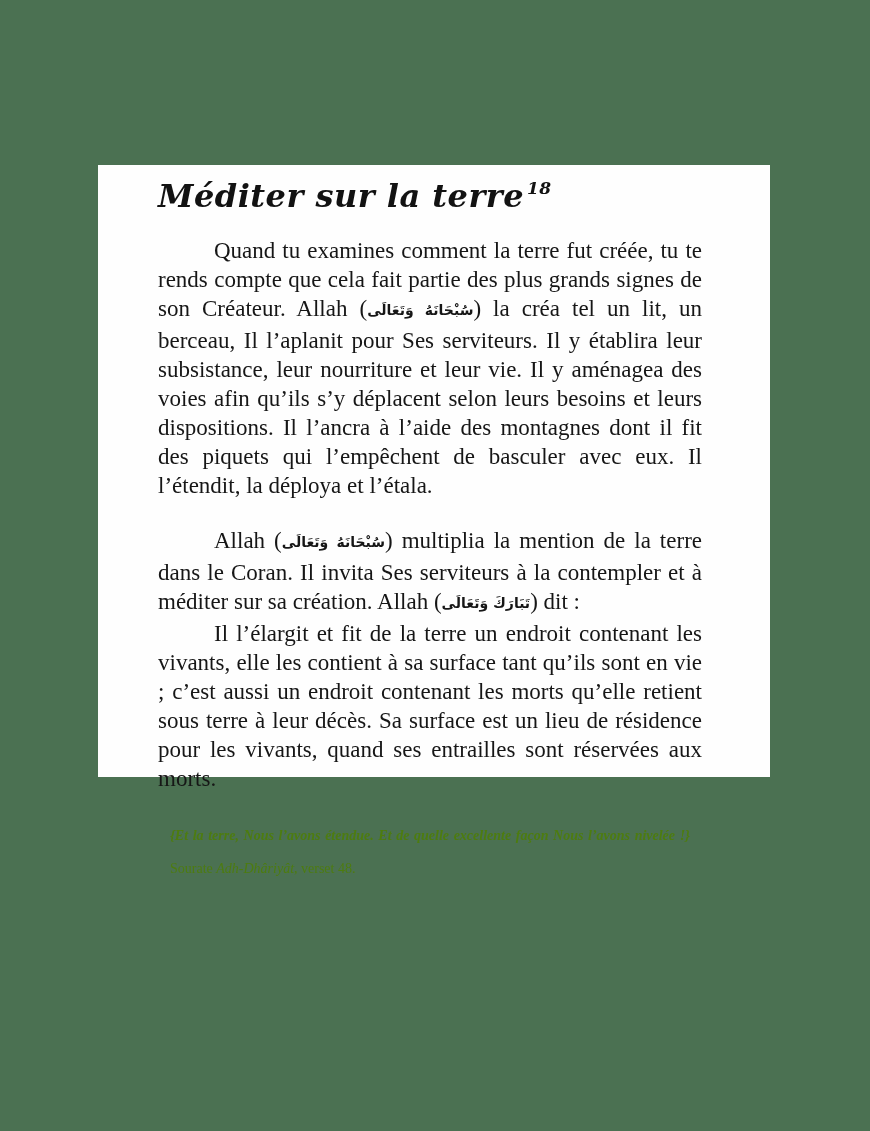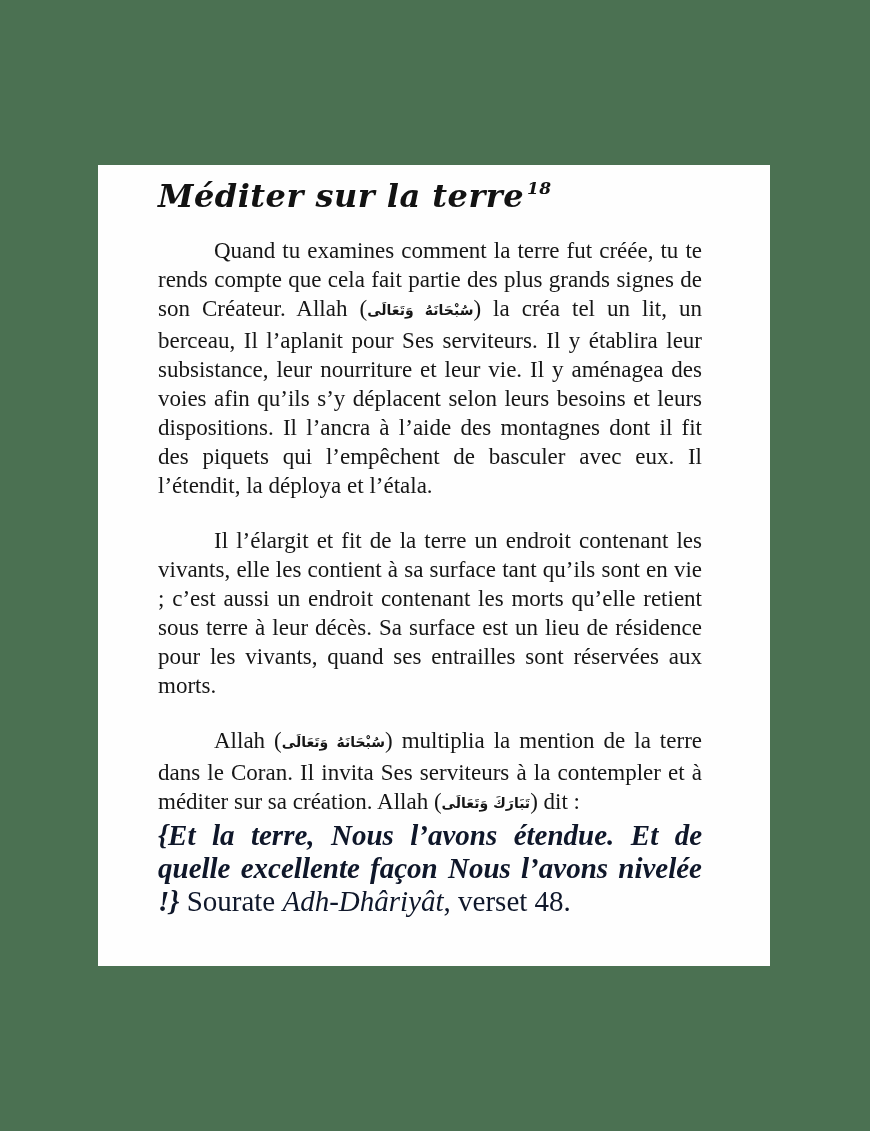--- a/index.html
+++ b/index.html
@@ -12,21 +12,21 @@
     height: 1131px;
     background: #4b7152;
     overflow: hidden;
     font-family: "Liberation Serif", serif;
   }
   .paper {
     position: absolute;
     left: 98px;
     top: 165px;
     width: 672px;
-    height: 801px;
+    height: 612px;
     background: #fefefe;
     box-sizing: border-box;
     padding: 8px 68px 0 60px;
     color: #161616;
   }
   .title {
     font-family: "DejaVu Serif", serif;
     font-style: italic;
     font-weight: 700;
     font-size: 32px;
@@ -67,45 +67,45 @@
     direction: rtl;
     text-align: center;
     font-family: "DejaVu Sans", sans-serif;
     font-weight: bold;
     font-size: 25px;
     line-height: 44px;
     margin: 16px 0 24px 0;
     color: #101010;
   }
   .translation {
-    font-size: 29px;
+    font-size: 14px;
     line-height: 33px;
     text-align: justify;
-    margin: 0;
-    color: #0f172a;
+    margin: 12px;
+    color: #4d7c0f;
   }
   .translation .bq {
     font-weight: bold;
     font-style: italic;
   }
   .translation .it {
     font-style: italic;
   }
 </style>
 </head>
 <body>
 
 <div class="canvas">
   <div class="paper">
 
     <h1 class="title"><span>Méditer sur la terre</span><span class="fnref">18</span></h1>
 
     <p class="body indent1"><span>Quand tu examines comment la terre fut créée, tu te rends compte que cela fait partie des plus grands signes de son Créateur. Allah (</span><span class="ar-inline">سُبْحَانَهُ وَتَعَالَى</span><span>) la créa tel un lit, un berceau, Il l’aplanit pour Ses serviteurs. Il y établira leur subsistance, leur nourriture et leur vie. Il y aménagea des voies afin qu’ils s’y déplacent selon leurs besoins et leurs dispositions. Il l’ancra à l’aide des montagnes dont il fit des piquets qui l’empêchent de basculer avec eux. Il l’étendit, la déploya et l’étala.</span></p>
 
+    <p class="body indent1 no-bottom"><span>Allah (</span><span class="ar-inline">سُبْحَانَهُ وَتَعَالَى</span><span>) multiplia la mention de la terre dans le Coran. Il invita Ses serviteurs à la contempler et à méditer sur sa création. Allah (</span><span class="ar-inline">تَبَارَكَ وَتَعَالَى</span><span>) dit :</span></p>
+
     <p class="body indent1"><span>Il l’élargit et fit de la terre un endroit contenant les vivants, elle les contient à sa surface tant qu’ils sont en vie ; c’est aussi un endroit contenant les morts qu’elle retient sous terre à leur décès. Sa surface est un lieu de résidence pour les vivants, quand ses entrailles sont réservées aux morts.</span></p>
-
-    <p class="body indent1 no-bottom"><span>Allah (</span><span class="ar-inline">سُبْحَانَهُ وَتَعَالَى</span><span>) multiplia la mention de la terre dans le Coran. Il invita Ses serviteurs à la contempler et à méditer sur sa création. Allah (</span><span class="ar-inline">تَبَارَكَ وَتَعَالَى</span><span>) dit :</span></p>
 
 
     <p class="translation"><span class="bq">{Et la terre, Nous l’avons étendue. Et de quelle excellente façon Nous l’avons nivelée !}</span><span> Sourate </span><span class="it">Adh-Dhâriyât</span><span>, verset 48.</span></p>
 
   </div>
 </div>
 
 </body></html>

